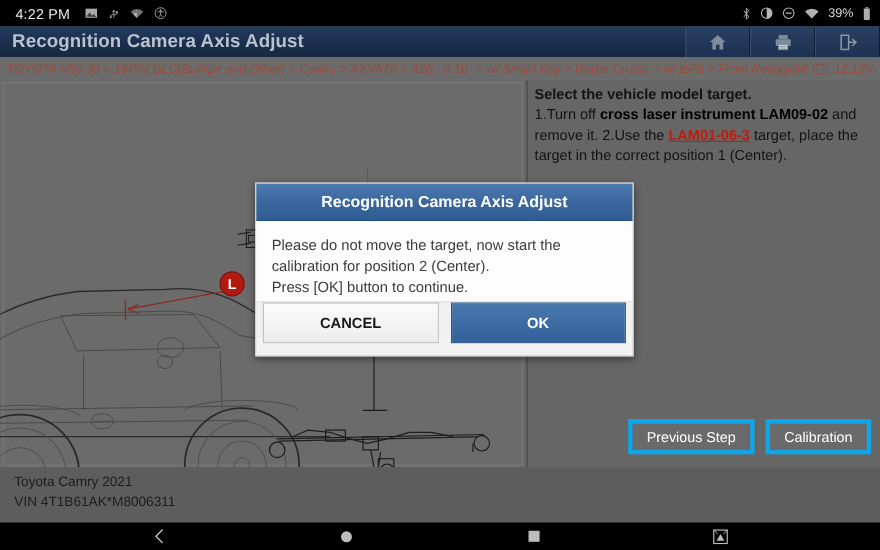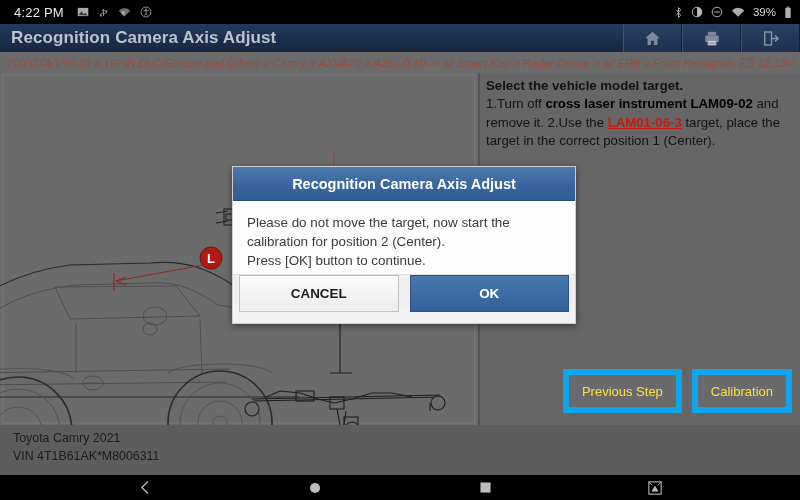--- a/index.html
+++ b/index.html
@@ -100,24 +100,24 @@
   }
   .instructions .hd { font-weight: bold; display: block; }
   .ul-black { font-weight: bold; color: #000000; }
   .ul-red { font-weight: bold; text-decoration: underline; color: #c41b0e; }
 
   .step-buttons {
     position: absolute; right: 8px; bottom: 12px;
     display: flex; gap: 10px;
   }
   .step-btn {
-    min-width: 90px; height: 44px;
+    min-width: 90px; height: 32px;
     background: #6a6a6a;
-    border: 6px solid #0ea5e9;
-    color: #fde047; font-size: 13px;
+    border: 4px solid #0ea5e9;
+    color: #ffffff; font-size: 13px;
     display: flex; align-items: center; justify-content: center;
     padding: 0 13px; box-sizing: border-box;
   }
 
   
   .vehbar {
     position: absolute; left: 0; top: 425px;
     width: 800px; height: 50px;
     background: #5d5d5d;
     box-sizing: border-box;

